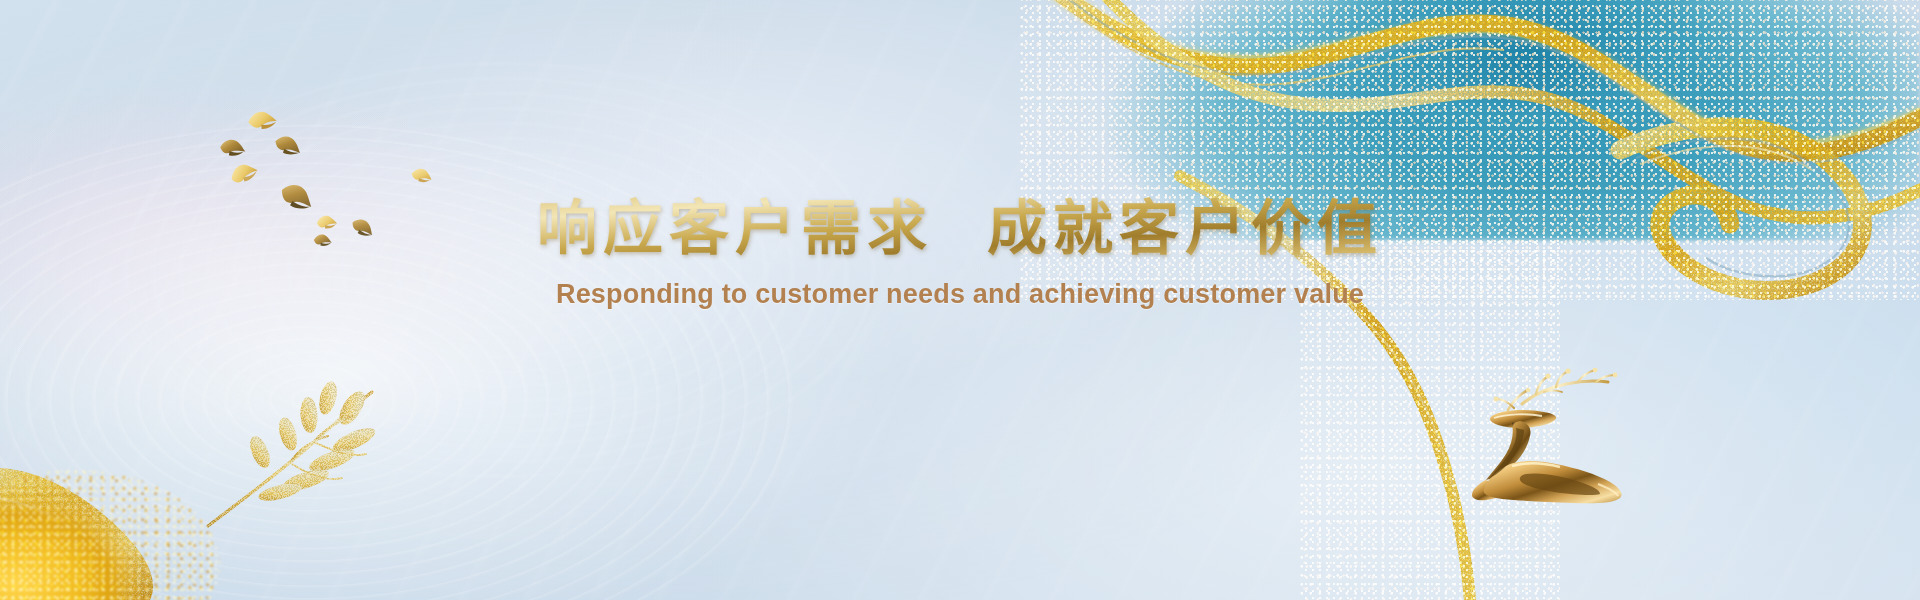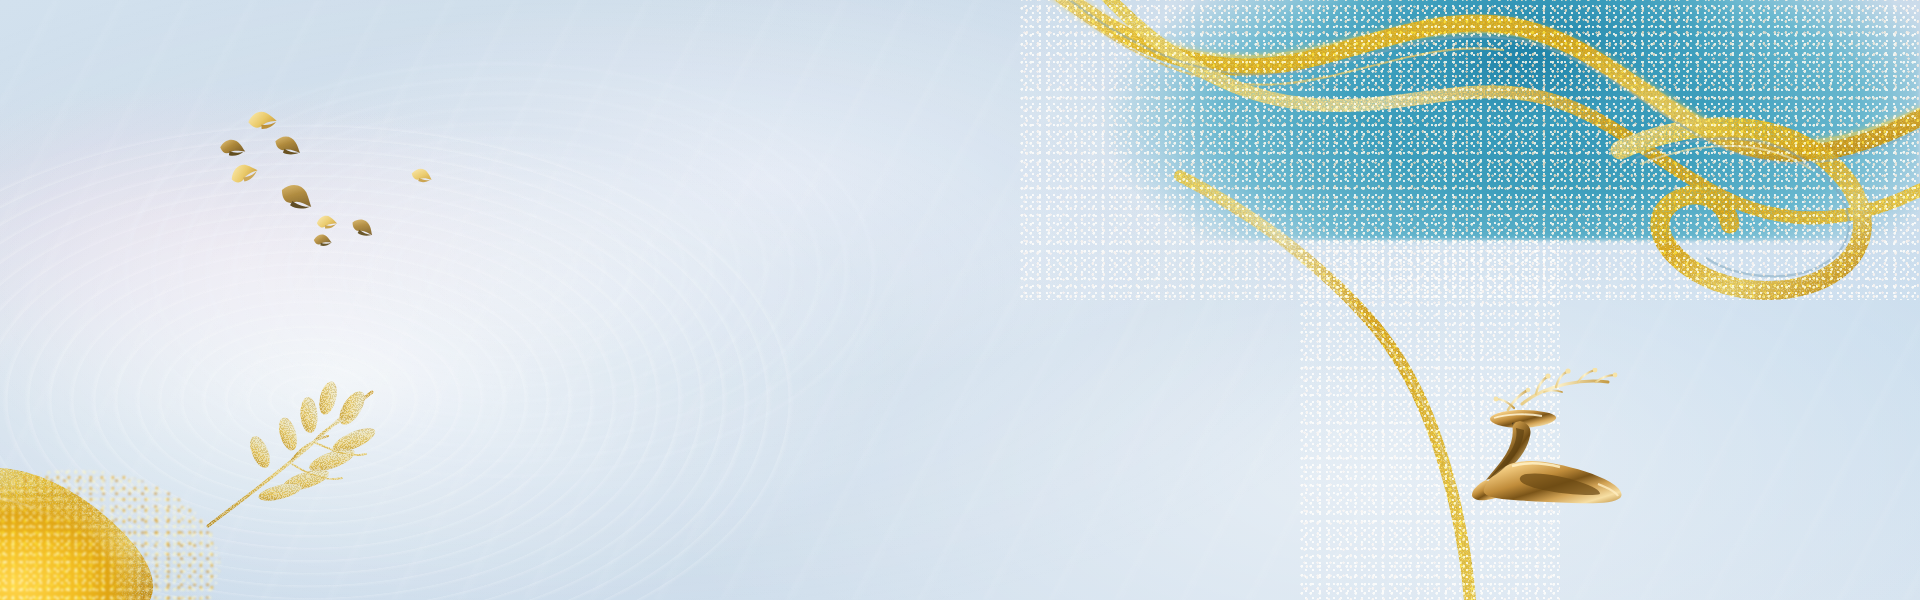--- a/index.html
+++ b/index.html
@@ -429,14 +429,18 @@
     <path d="M68,60 C70,70 66,80 58,90 C52,98 46,104 42,110
              C50,106 58,99 64,91 C72,81 76,70 76,62 Z" fill="#5e4211" opacity=".7"></path>
 
     <path d="M64,98 C78,94 96,95 112,99" fill="none" stroke="#fff2c9" stroke-width="2.4" opacity=".85"></path>
     <path d="M150,116 C160,120 168,124 170,128" fill="none" stroke="#ffeec2" stroke-width="2.2" opacity=".8"></path>
     <path d="M46,50 C58,46 78,45 94,48" fill="none" stroke="#fff6d8" stroke-width="1.8" opacity=".85"></path>
   </svg>
 
   <div class="sheen"></div>
 
+  <div class="text-block">
+    <h1 class="headline">响应客户需求  成就客户价值</h1>
+    <p class="subhead">Responding to customer needs and achieving customer value</p>
+  </div>
 
 </div>
 
 </body></html>

